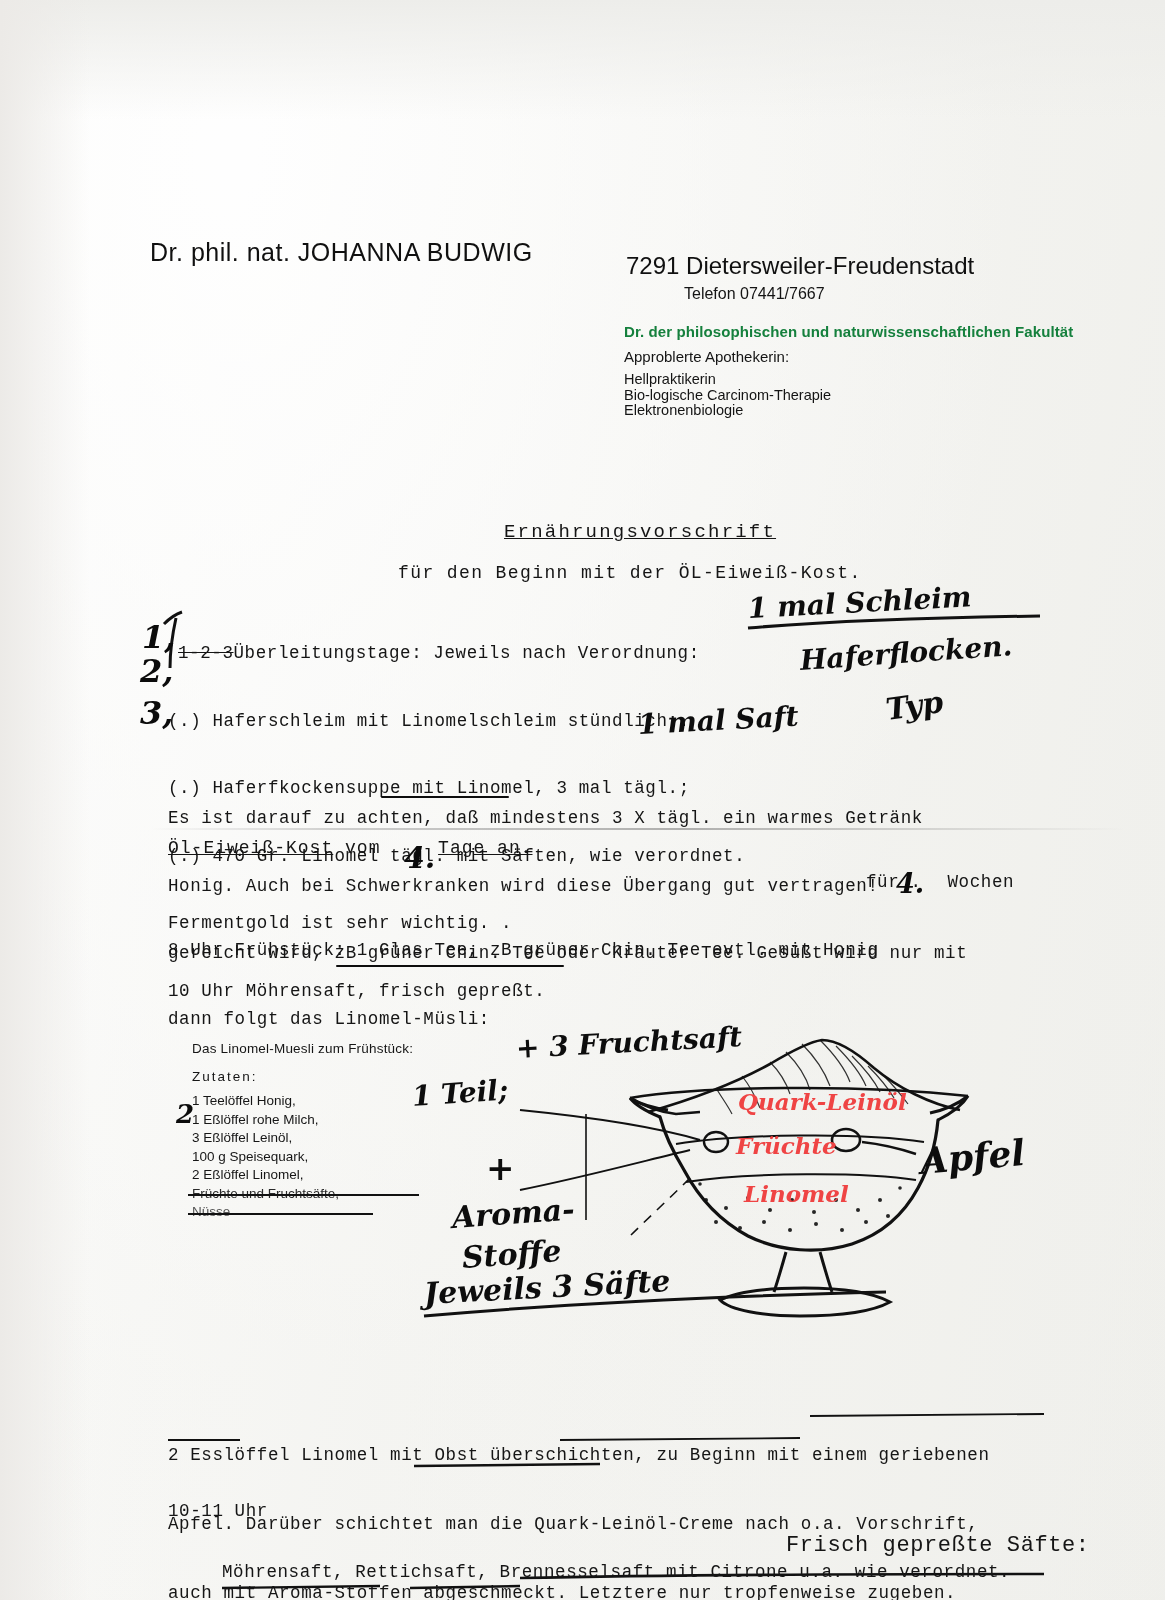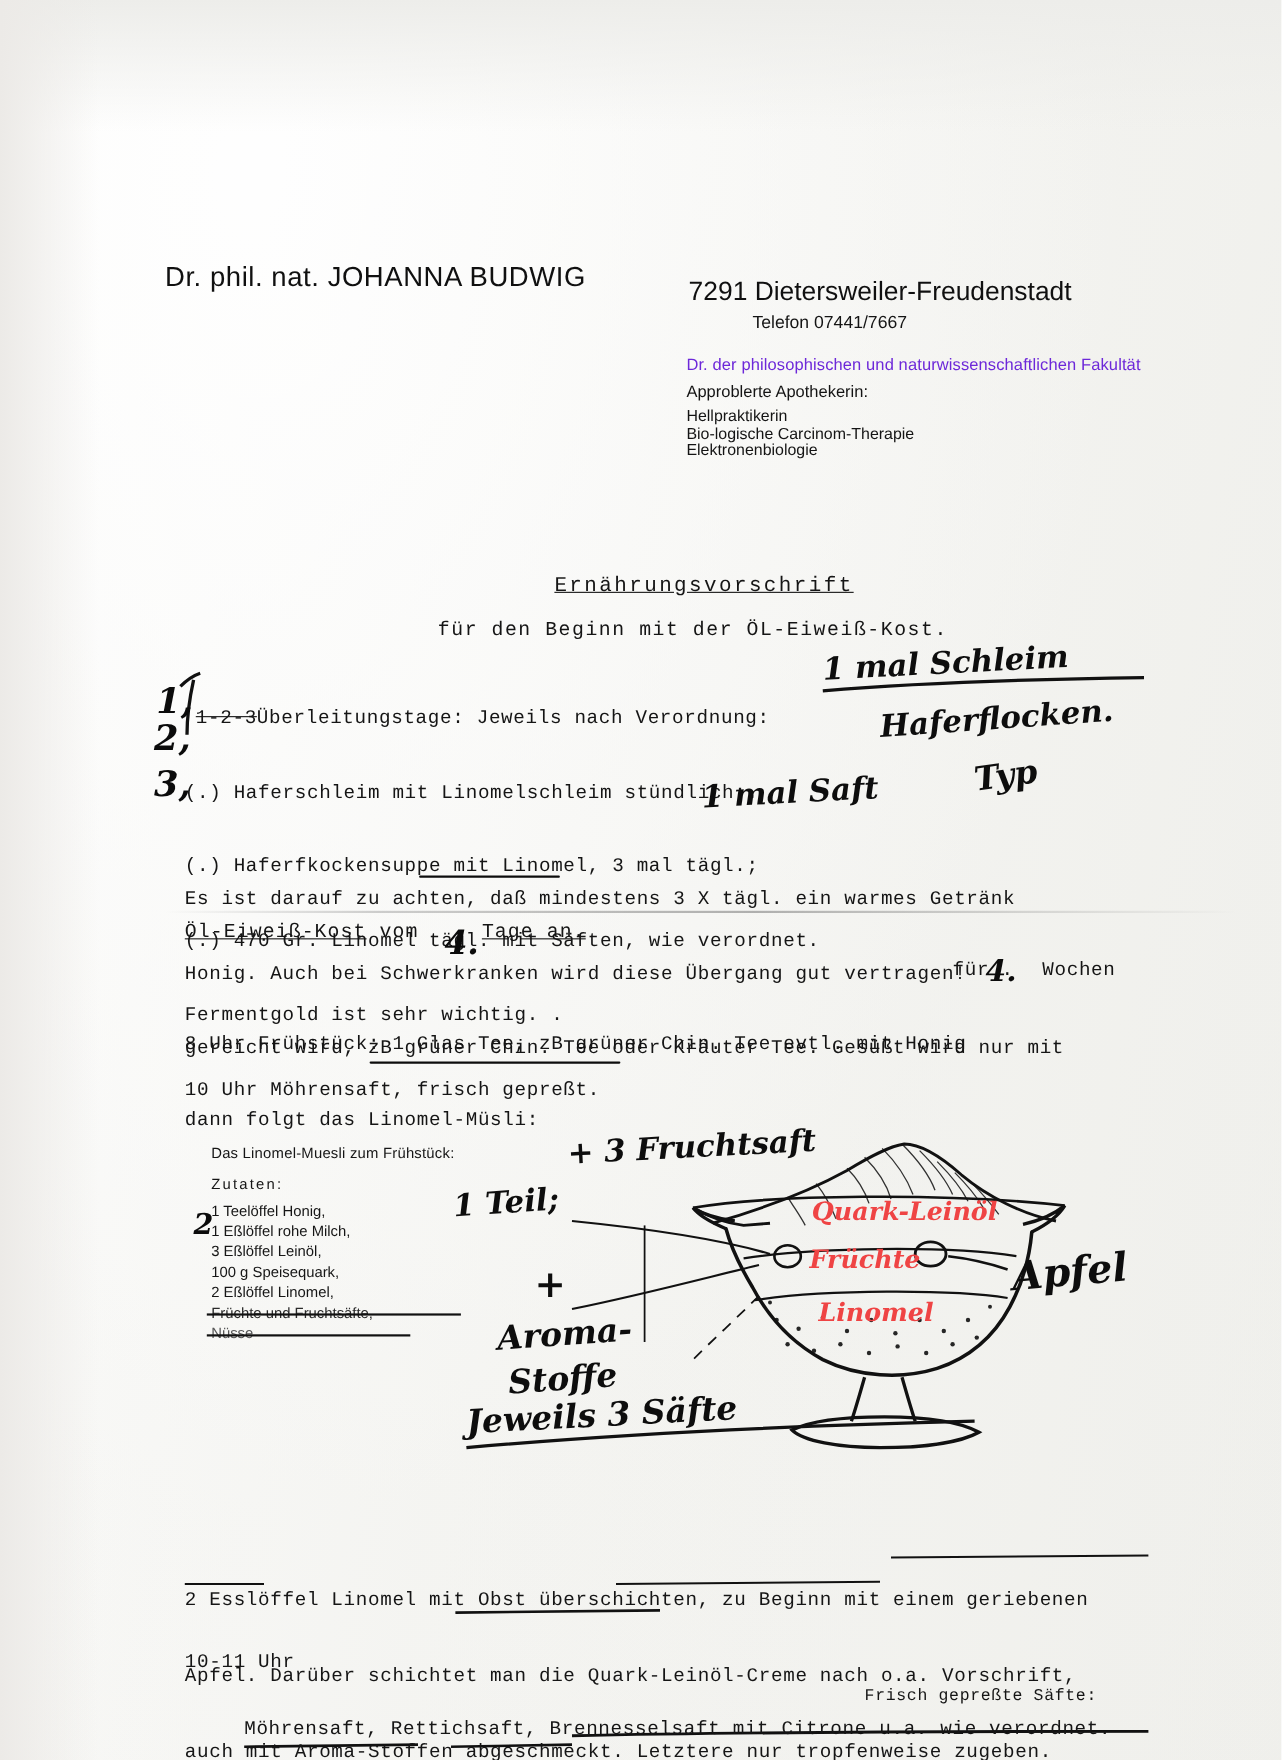--- a/index.html
+++ b/index.html
@@ -63,22 +63,22 @@
   .lh-phone {
     position: absolute;
     left: 684px; top: 285px;
     font-size: 16px;
     color: #141414;
   }
   .lh-fak {
     position: absolute;
     left: 624px; top: 323px;
     font-size: 15px;
-    font-weight: normal;
-    color: #6d28d9;
+    font-weight: bold;
+    color: #15803d;
     letter-spacing: 0.1px;
   }
   .lh-appr {
     position: absolute;
     left: 624px; top: 348px;
     font-size: 15px;
     color: #141414;
   }
   .lh-block {
     position: absolute;
@@ -152,21 +152,21 @@
   .blk5 {
     position: absolute;
     left: 168px; top: 1500px;
     font-size: 17.5px;
     line-height: 23px;
     white-space: pre;
   }
   .blk6 {
     position: absolute;
     left: 786px; top: 1533px;
-    font-size: 15px;
+    font-size: 22px;
     white-space: pre;
   }
   .blk7 {
     position: absolute;
     left: 222px; top: 1562px;
     font-size: 17.5px;
     white-space: pre;
   }
 
   

